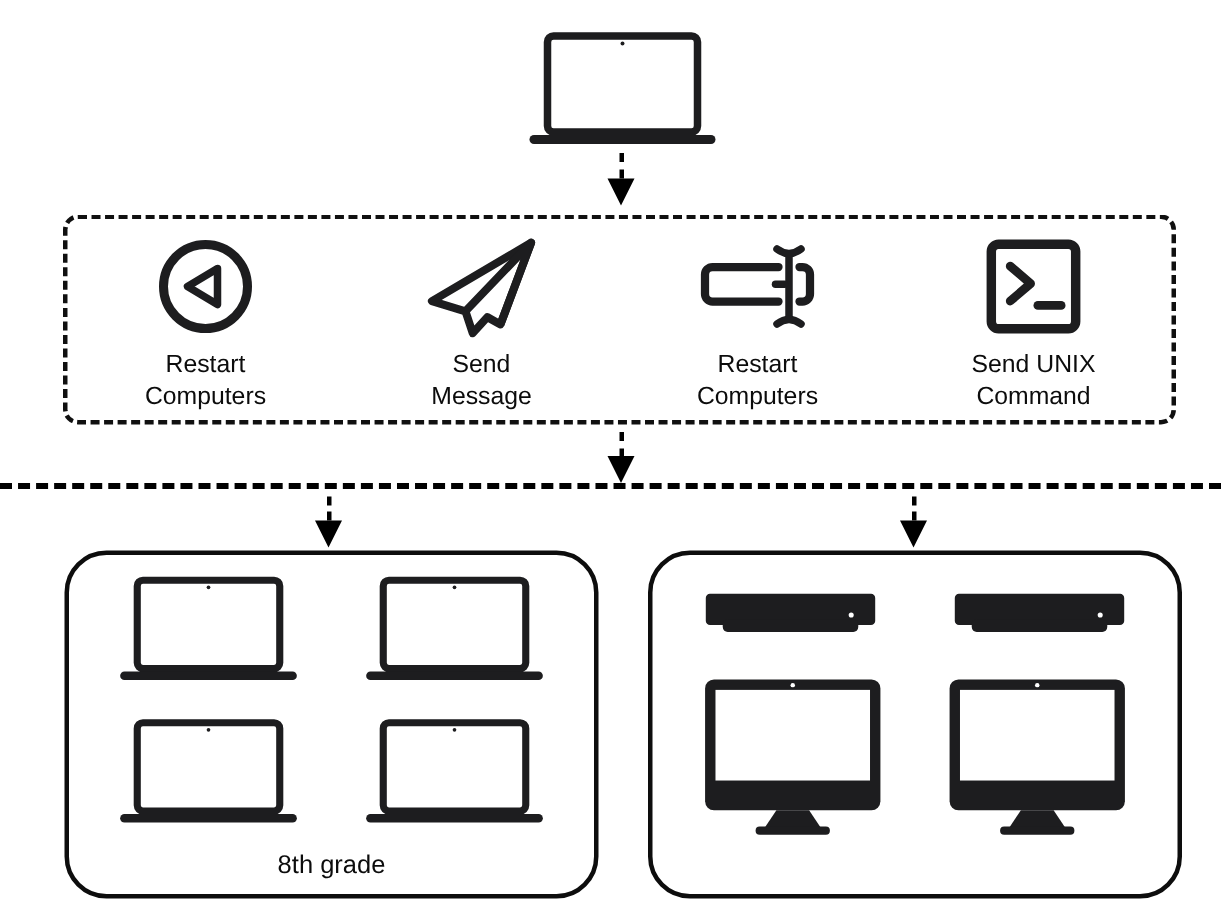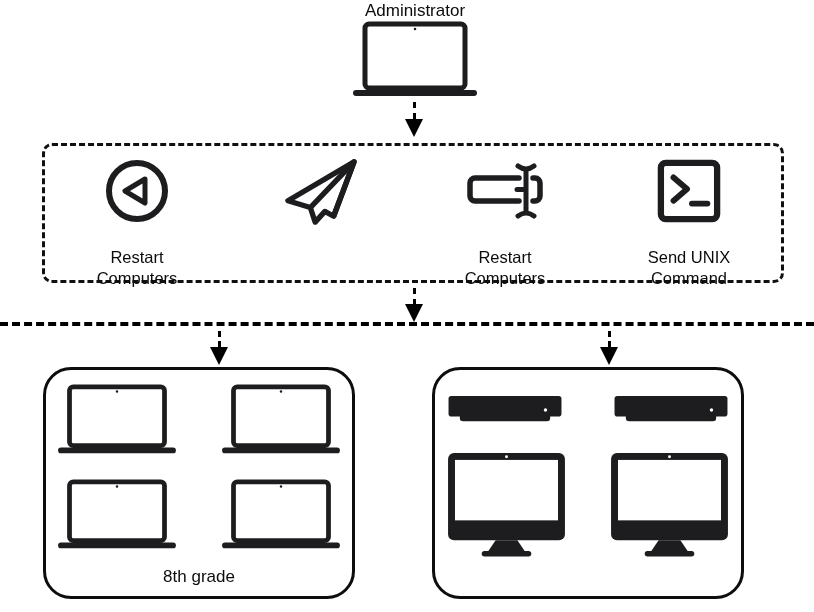--- a/index.html
+++ b/index.html
@@ -36,31 +36,31 @@
 
   
   .actions-box {
     position: absolute; left: 42px; top: 143px; width: 742px; height: 140px;
     border: 3px dashed #101010; border-radius: 10px;
     display: flex; justify-content: space-around; align-items: flex-start;
     padding-top: 12px;
   }
   .action-item {
     width: 170px; display: flex; flex-direction: column; align-items: center;
-    gap: 23px;
+    gap: 9px;
   }
   .action-icon { height: 66px; display: flex; align-items: center; justify-content: center; }
   .action-label {
     font-size: 16.5px; line-height: 21px; text-align: center;
     white-space: pre-line; color: #0c0c0c;
   }
 
   
   .group-box {
-    position: absolute; top: 367px; width: 312px; height: 232px;
+    position: absolute; top: 367px; width: 356px; height: 232px;
     border: 3.5px solid #0d0d0d; border-radius: 28px;
   }
   .group-box.grade  { left: 43px; }
   .group-box.science { left: 432px; }
   .device-grid {
     position: absolute; left: 8px; right: 8px; top: 6px; bottom: 36px;
     display: flex; flex-wrap: wrap;
     justify-content: center; align-content: center; align-items: flex-end;
     column-gap: 44px; row-gap: 19px;
   }
@@ -71,21 +71,20 @@
   }
   .device { display: block; line-height: 0; }
 
   svg { display: block; color: var(--ink); }
 </style>
 </head>
 <body>
 
 <div class="canvas">
 
-  <div class="admin-label">Administrator</div>
   <span class="admin-laptop device">
     <svg width="126" height="80" viewBox="0 0 126 80" aria-hidden="true">
       <rect x="13" y="4" width="100" height="64" rx="4" fill="#ffffff" stroke="currentColor" stroke-width="5"></rect>
       <circle cx="63" cy="9" r="1.3" fill="currentColor"></circle>
       <path d="M4 73 H122" stroke="currentColor" stroke-width="6" stroke-linecap="round"></path>
     </svg>
   </span>
 
   <div class="v-dash" style="left:413px; top:102px; height:17px;"></div>
   <div class="arrow-head" style="left:405px; top:119px;"></div>
@@ -103,20 +102,22 @@
 Computers</div>
     </div>
 
     <div class="action-item">
       <span class="action-icon">
         <svg width="78" height="70" viewBox="0 0 80 72">
           <path d="M74 6 L6 46 L29 53 L34 68 L44 57 L53 62 Z" fill="none" stroke="currentColor" stroke-width="5.5" stroke-linejoin="round"></path>
           <path d="M29 53 L74 6 L53 62" fill="none" stroke="currentColor" stroke-width="5.5" stroke-linejoin="round"></path>
         </svg>
       </span>
+      <div class="action-label">Send
+Message</div>
     </div>
 
     <div class="action-item">
       <span class="action-icon">
         <svg width="80" height="60" viewBox="0 0 80 60">
           <path d="M54 17 H10 a5 5 0 0 0 -5 5 v13 a5 5 0 0 0 5 5 H54" fill="none" stroke="currentColor" stroke-width="5.5" stroke-linecap="round"></path>
           <path d="M68 17 h2 a5 5 0 0 1 5 5 v13 a5 5 0 0 1 -5 5 h-2" fill="none" stroke="currentColor" stroke-width="5.5" stroke-linecap="round"></path>
           <path d="M61 9 V51" fill="none" stroke="currentColor" stroke-width="5" stroke-linecap="round"></path>
           <path d="M53 5 Q61 11 69 5" fill="none" stroke="currentColor" stroke-width="5" stroke-linecap="round"></path>
           <path d="M53 55 Q61 49 69 55" fill="none" stroke="currentColor" stroke-width="5" stroke-linecap="round"></path>

